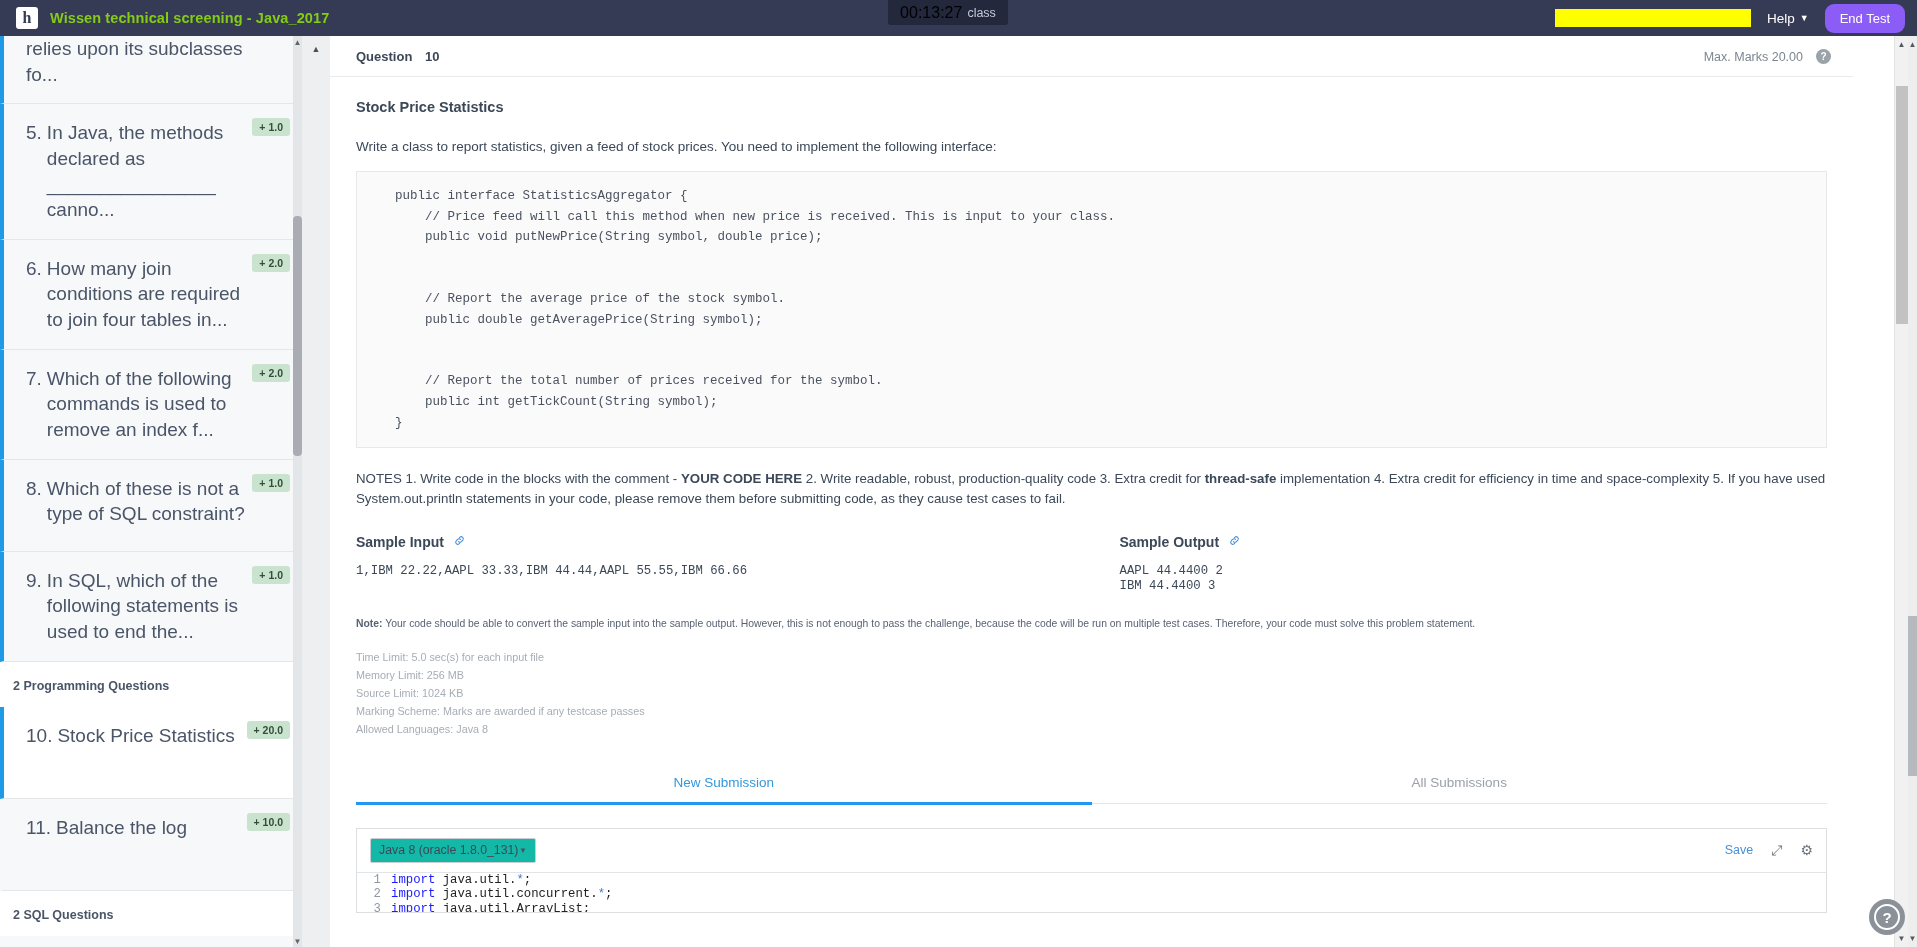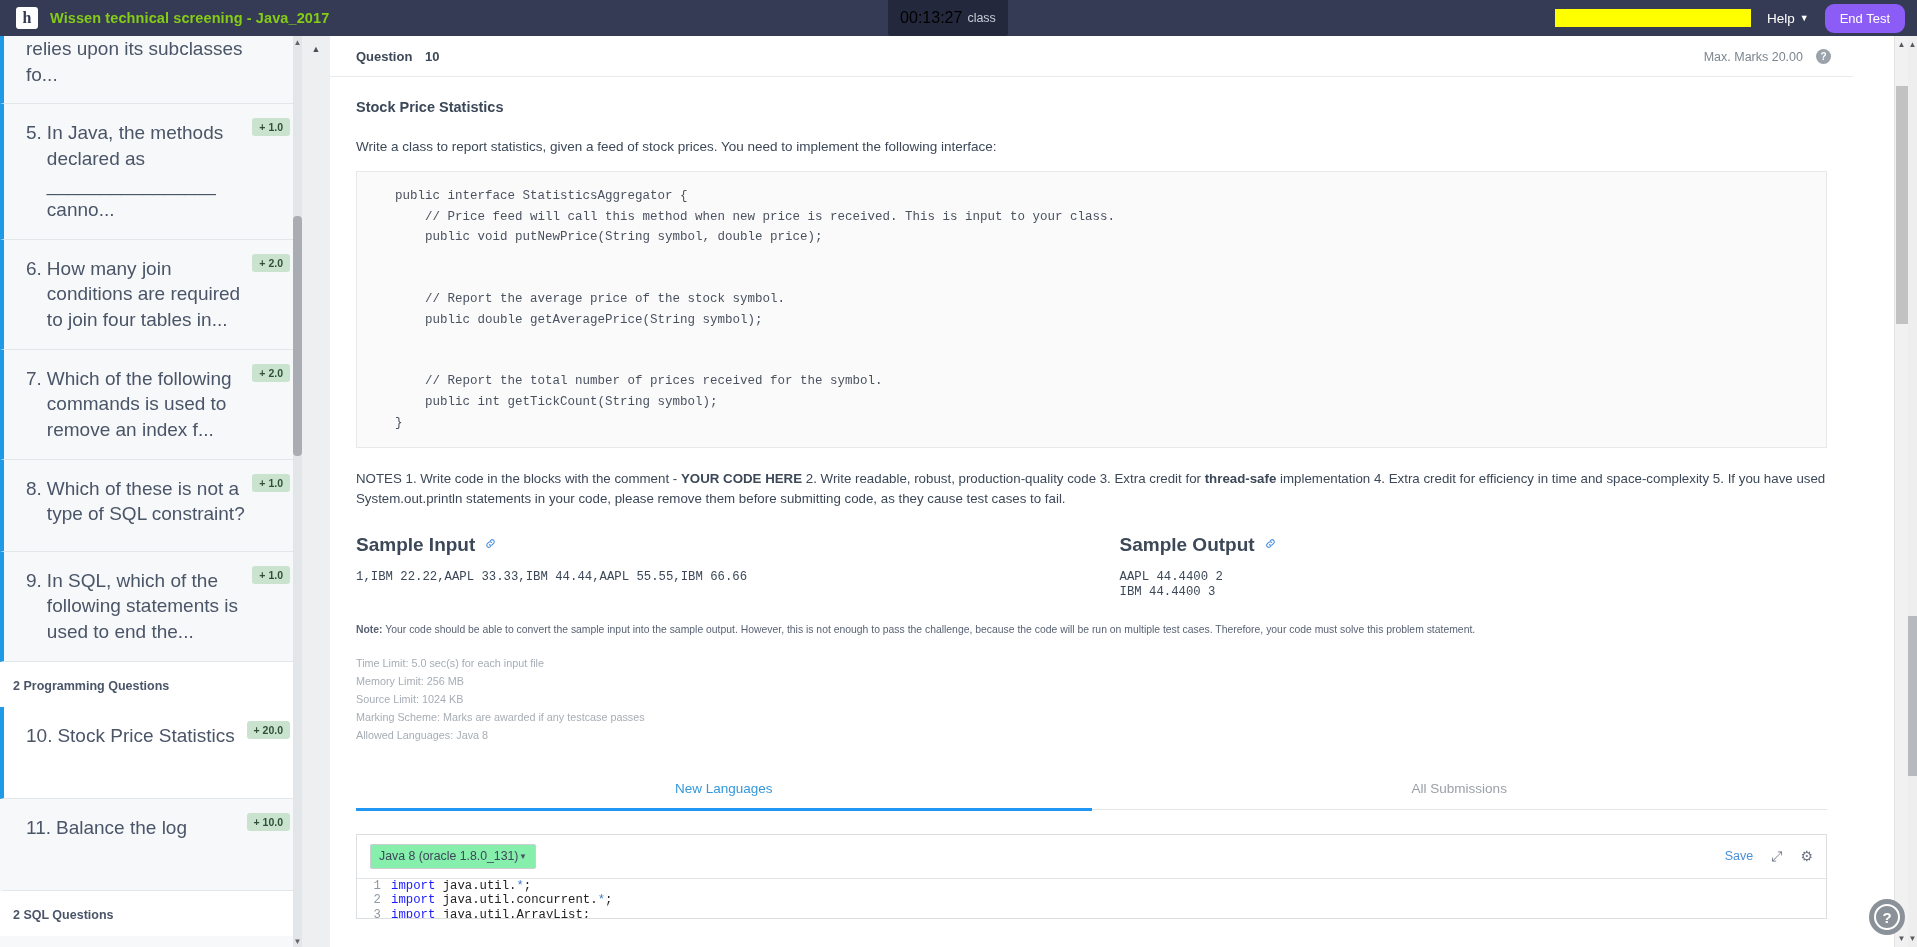--- a/index.html
+++ b/index.html
@@ -27,21 +27,21 @@
     font-family: "Liberation Serif", serif;
     font-weight: bold; font-size: 16px; color: #353b54;
     line-height: 1;
   }
   #brand-title {
     margin-left: 12px; color: #84cc16;
     font-size: 14.5px; font-weight: bold; letter-spacing: .1px;
   }
   #timer-wrap {
     position: absolute; left: 888px; top: 0;
-    width: 120px; height: 36px;
+    width: 120px; height: 25px;
     background: #23283c;
     border-radius: 0 0 3px 3px;
     display: flex; align-items: center; justify-content: center;
     gap: 5px;
   }
   #timer-label { color: #c7cbd8; font-size: 12.5px; }
   #topbar-right {
     position: absolute; right: 0; top: 0; height: 36px;
     display: flex; align-items: center; gap: 16px; padding-right: 12px;
   }
@@ -172,21 +172,21 @@
     font-size: 13.3px; color: #3c4858; line-height: 1.5;
     margin: 21px 0 0 0;
   }
   .notes b { font-weight: bold; }
 
   .samples { display: flex; margin-top: 25px; }
   .sample-col { width: 50%; }
   .sample-col.right { padding-left: 28px; }
   .sample-head {
     display: flex; align-items: center; gap: 10px;
-    font-size: 19px; font-weight: bold; color: #3c4858;
+    font-size: 14px; font-weight: bold; color: #3c4858;
   }
   .link-icon { color: #4a90d9; font-size: 12px; }
   .sample-body {
     margin-top: 14px;
     font-family: "Liberation Mono", monospace;
     font-size: 12.3px; color: #3c4858;
     line-height: 15px; white-space: pre;
   }
 
   .note-line {
@@ -223,21 +223,21 @@
   }
   .editor-toolbar {
     display: flex; align-items: center; justify-content: space-between;
     padding: 9px 13px;
     background: #ffffff;
   }
   .lang-select {
     display: flex; align-items: center; justify-content: space-between;
     width: 166px; height: 25px; padding: 0 8px;
     border: 1px solid #c9ced3; border-radius: 2px;
-    background: #86efac;
+    background: #14b8a6;
     font-size: 12.3px; color: #3c4858; cursor: pointer;
   }
   .lang-select .caret { font-size: 8px; color: #4a5260; }
   .editor-tools { display: flex; align-items: center; gap: 18px; }
   .save-link { font-size: 12.5px; color: #4a90d9; cursor: pointer; }
   .tool-icon { color: #6b7480; font-size: 14px; cursor: pointer; }
   .editor-body {
     border-top: 1px solid #e2e5e8;
     background: #ffffff;
     height: 40px; overflow: hidden; position: relative;
@@ -472,21 +472,21 @@
 
       <div class="limits">
         <div class="limit">Time Limit: 5.0 sec(s) for each input file</div>
         <div class="limit">Memory Limit: 256 MB</div>
         <div class="limit">Source Limit: 1024 KB</div>
         <div class="limit">Marking Scheme: Marks are awarded if any testcase passes</div>
         <div class="limit">Allowed Languages: Java 8</div>
       </div>
 
       <div class="tabs">
-        <div class="tab active">New Languages</div>
+        <div class="tab active">New Submission</div>
         <div class="tab">All Submissions</div>
       </div>
 
       <div class="editor-shell">
         <div class="editor-toolbar">
           <div class="lang-select">
             <span>Java 8 (oracle 1.8.0_131)</span>
             <span class="caret">▼</span>
           </div>
           <div class="editor-tools">

